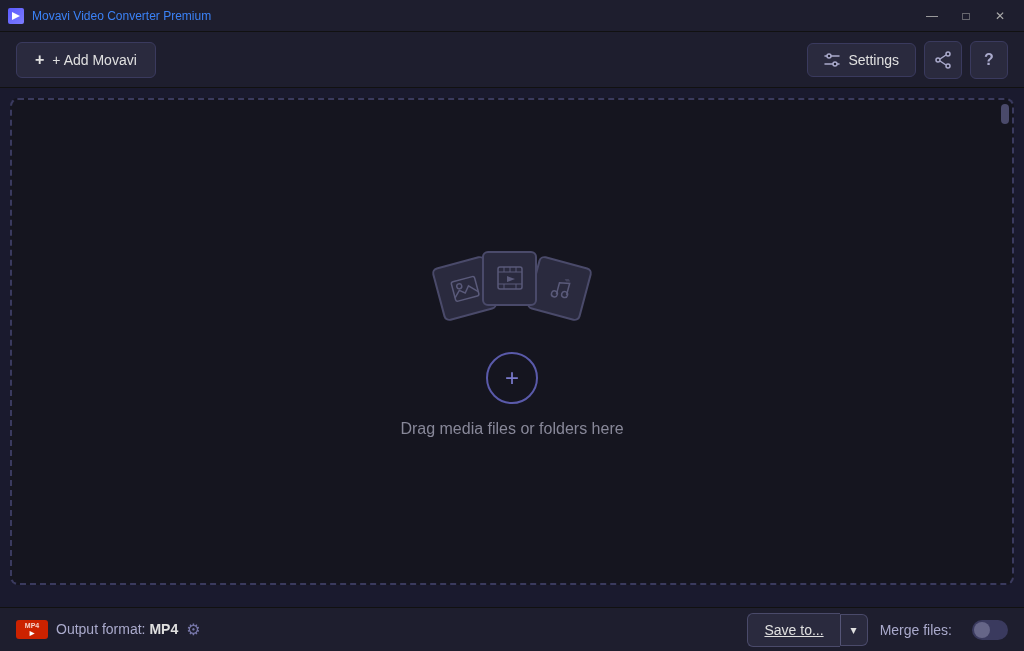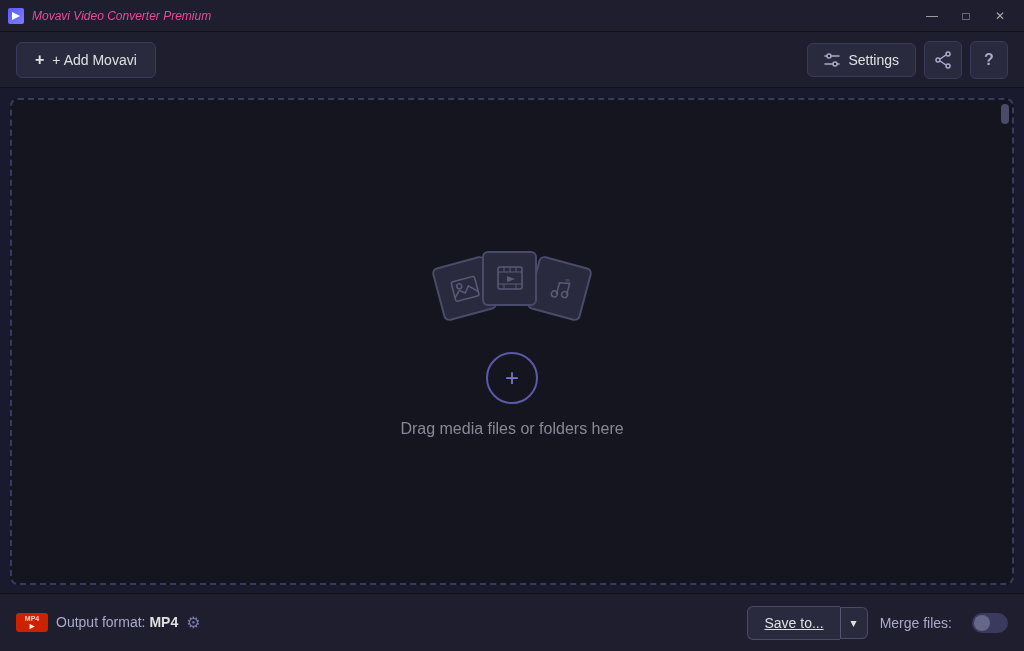--- a/index.html
+++ b/index.html
@@ -42,23 +42,22 @@
       border-radius: 2px;
       display: flex;
       align-items: center;
       justify-content: center;
       font-size: 9px;
       color: white;
       font-weight: bold;
     }
 
     .title-text {
-      color: #ec4899;
+      color: #3b82f6;
       font-size: 12px;
-      font-style: italic;
     }
 
     .window-controls {
       display: flex;
       align-items: center;
       gap: 2px;
     }
 
     .win-btn {
       width: 32px;
@@ -227,21 +226,21 @@
     .scroll-thumb {
       width: 8px;
       height: 20px;
       background: #4a4a6a;
       border-radius: 4px;
     }
 
     
     .bottom-bar {
       width: 100%;
-      height: 58px;
+      height: 44px;
       background: #1e1e2e;
       border-top: 1px solid #111;
       display: flex;
       align-items: center;
       padding: 0 16px;
       justify-content: space-between;
       position: absolute;
       bottom: 0;
     }
 

